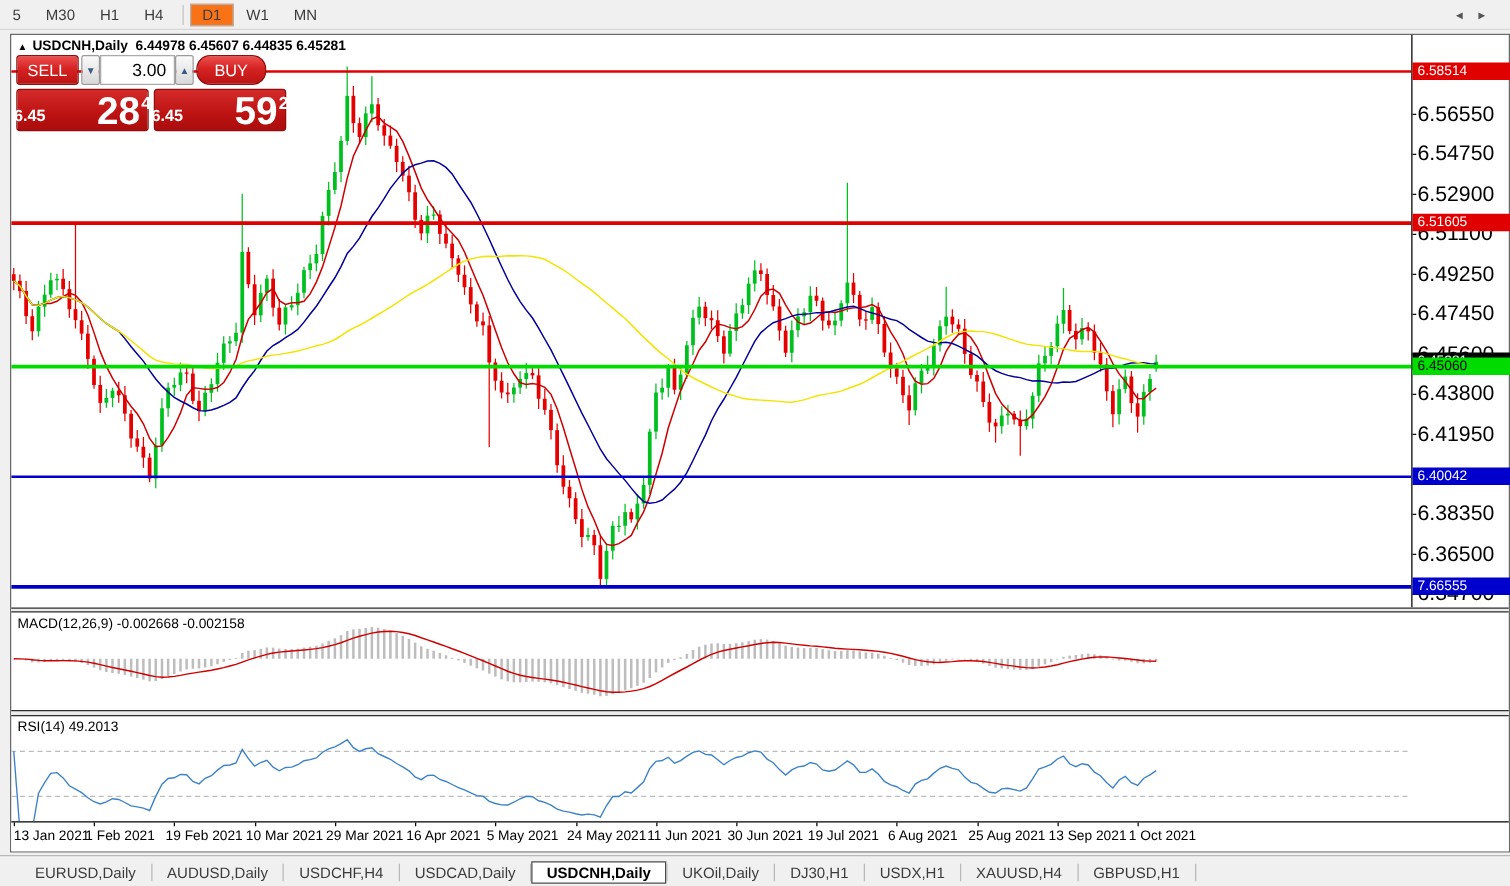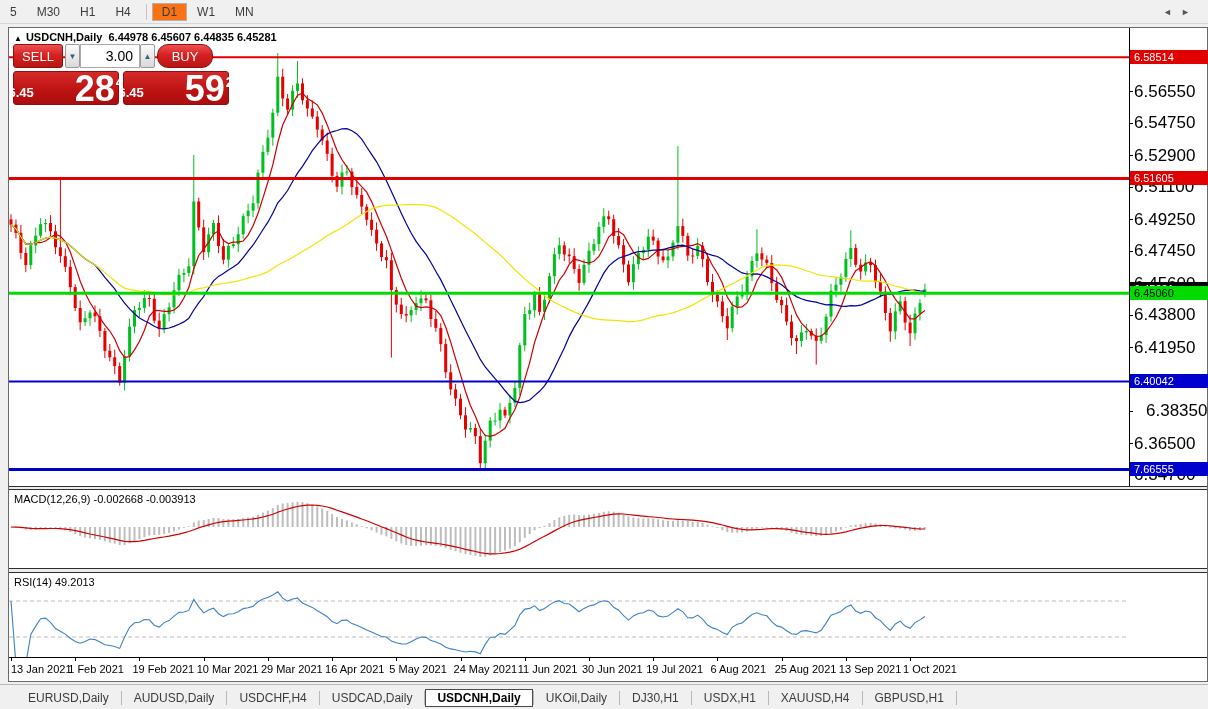--- a/index.html
+++ b/index.html
@@ -43,21 +43,21 @@
   .sell-btn{left:0;width:50px;} .buy-btn{left:144px;width:56px;border-radius:11px;}
   .spin{position:absolute;top:0;width:15px;height:24px;box-sizing:border-box;border:1px solid #9a9a9a;border-radius:2px;
         background:linear-gradient(#fafafa,#d9d9d9);color:#3b5a86;font-size:8px;display:flex;align-items:center;justify-content:center;cursor:pointer;}
   .spin-down{left:52px;} .spin-up{left:127px;}
   .vol-field{position:absolute;left:67px;top:0;width:60px;height:24px;box-sizing:border-box;background:#fff;border:1px solid #aaa;
              font-size:14px;text-align:right;line-height:22px;padding-right:6px;}
   .price-box{position:absolute;top:27px;height:34px;width:106px;box-sizing:border-box;border:1px solid #8f0f0f;border-radius:3px;
              background:linear-gradient(#d42a2a 0%,#bc1212 60%,#ab0d0d 100%);color:#fff;display:flex;align-items:flex-end;justify-content:center;cursor:pointer;}
   .sell-box{left:0;} .buy-box{left:110px;}
   .pb-prefix{font-size:13px;font-weight:bold;margin:0 1px 4px 0;}
-  .pb-big{font-size:36px;font-weight:bold;line-height:31px;margin-bottom:0px;margin-left:40px;}
+  .pb-big{font-size:31px;font-weight:bold;line-height:31px;margin-bottom:0px;margin-left:40px;}
   .pb-sup{font-size:14px;font-weight:bold;margin:2px 0 14px 1px;}
   
   .tabbar{position:absolute;left:0;top:684px;width:1208px;height:25px;background:#f0f0f0;border-top:1px solid #b8b8b8;
           display:flex;align-items:center;font-size:12px;color:#3c3c3c;}
   .tab{padding:2px 12px;white-space:nowrap;cursor:pointer;}
   .tab.active{background:#fff;border:1px solid #4a4a4a;font-weight:bold;color:#000;padding:1px 11px;}
   .tab-sep{width:1px;height:14px;background:#b8b8b8;}
   .tab-scroll{position:absolute;top:7px;font-size:9px;color:#555;cursor:pointer;}
   .scroll-left{right:36px;} .scroll-right{right:18px;}
 </style>
@@ -502,21 +502,21 @@
         <div class="tick" style="top: 185.798px;">6.49250</div>
         <div class="tickmark" style="top: 222.885px;"></div>
         <div class="tick" style="top: 217.385px;">6.47450</div>
         <div class="tickmark" style="top: 255.348px;"></div>
         <div class="tick" style="top: 249.848px;">6.45600</div>
         <div class="tickmark" style="top: 286.934px;"></div>
         <div class="tick" style="top: 281.434px;">6.43800</div>
         <div class="tickmark" style="top: 319.398px;"></div>
         <div class="tick" style="top: 313.898px;">6.41950</div>
         <div class="tickmark" style="top: 382.57px;"></div>
-        <div class="tick" style="top: 377.07px; margin-left: 12px;">6.38350</div>
+        <div class="tick" style="top: 377.07px;">6.38350</div>
         <div class="tickmark" style="top: 415.034px;"></div>
         <div class="tick" style="top: 409.534px;">6.36500</div>
         <div class="tickmark" style="top: 446.62px;"></div>
         <div class="tick" style="top: 441.12px;">6.34700</div>
         <div class="badge" style="top: 254.446px; background: rgb(0, 0, 0); color: rgb(255, 255, 255);">6.45281</div>
         <div class="badge" style="top: 22.2348px; background: rgb(224, 0, 0); color: rgb(255, 255, 255);">6.58514</div>
         <div class="badge" style="top: 143.473px; background: rgb(224, 0, 0); color: rgb(255, 255, 255);">6.51605</div>
         <div class="badge" style="top: 258.324px; background: rgb(0, 220, 0); color: rgb(0, 0, 0);">6.45060</div>
         <div class="badge" style="top: 346.379px; background: rgb(0, 0, 204); color: rgb(255, 255, 255);">6.40042</div>
         <div class="badge" style="top: 434.417px; background: rgb(0, 0, 204); color: rgb(255, 255, 255);">7.66555</div>
@@ -710,21 +710,21 @@
             <rect x="890.2" y="37.0" width="2" height="1.5" fill="#bdbdbd"></rect>
             <rect x="895.1" y="37.0" width="2" height="2.5" fill="#bdbdbd"></rect>
             <rect x="900.1" y="37.0" width="2" height="3.6" fill="#bdbdbd"></rect>
             <rect x="905.0" y="37.0" width="2" height="3.7" fill="#bdbdbd"></rect>
             <rect x="910.0" y="37.0" width="2" height="3.3" fill="#bdbdbd"></rect>
             <rect x="914.9" y="37.0" width="2" height="2.3" fill="#bdbdbd"></rect>
           </g>
           <polyline points="2.0,37.0 6.9,37.1 11.9,37.3 16.8,37.8 21.8,38.3 26.7,38.6 31.6,38.6 36.6,38.6 41.5,38.5 46.5,38.5 51.4,38.7 56.3,39.1 61.3,39.7 66.2,40.6 71.2,41.7 76.1,42.9 81.0,44.0 86.0,45.0 90.9,46.0 95.9,47.0 100.8,48.1 105.7,49.2 110.7,50.4 115.6,51.3 120.6,51.7 125.5,51.6 130.4,51.1 135.4,50.3 140.3,49.3 145.3,48.5 150.2,47.7 155.1,47.0 160.1,46.2 165.0,45.2 170.0,44.1 174.9,42.8 179.8,41.5 184.8,39.7 189.7,37.9 194.7,36.3 199.6,34.9 204.5,33.5 209.5,32.4 214.4,31.7 219.4,31.2 224.3,30.8 229.2,30.4 234.2,30.0 239.1,29.5 244.1,28.9 249.0,28.1 253.9,27.0 258.9,25.7 263.8,24.2 268.8,22.3 273.7,20.5 278.6,19.0 283.6,17.7 288.5,16.5 293.5,15.6 298.4,15.2 303.3,15.0 308.3,15.3 313.2,16.0 318.2,17.0 323.1,18.4 328.0,20.2 333.0,21.9 337.9,23.6 342.9,25.4 347.8,27.1 352.7,29.0 357.7,30.8 362.6,32.7 367.6,34.7 372.5,36.7 377.4,38.6 382.4,40.7 387.3,42.8 392.3,44.9 397.2,47.0 402.1,48.7 407.1,50.2 412.0,51.2 417.0,52.0 421.9,52.7 426.8,53.3 431.8,54.0 436.7,54.8 441.7,55.8 446.6,56.9 451.5,58.0 456.5,59.3 461.4,60.4 466.4,61.5 471.3,62.6 476.2,63.4 481.2,63.8 486.1,63.8 491.1,63.5 496.0,62.9 500.9,62.1 505.9,60.9 510.8,59.2 515.8,56.9 520.7,54.3 525.6,51.5 530.6,48.8 535.5,46.2 540.5,43.6 545.4,40.9 550.3,38.2 555.3,35.7 560.2,33.5 565.2,31.7 570.1,30.4 575.0,29.4 580.0,28.4 584.9,27.5 589.9,26.6 594.8,25.6 599.7,24.8 604.7,24.2 609.6,23.9 614.6,24.0 619.5,24.5 624.4,25.1 629.4,25.7 634.3,26.2 639.3,26.7 644.2,27.0 649.1,27.5 654.1,28.0 659.0,28.6 664.0,29.0 668.9,29.3 673.8,29.5 678.8,29.8 683.7,30.2 688.7,30.6 693.6,31.1 698.5,31.8 703.5,32.7 708.4,33.8 713.4,35.0 718.3,36.4 723.2,37.7 728.2,38.7 733.1,39.4 738.1,39.8 743.0,39.9 747.9,39.6 752.9,39.3 757.8,38.8 762.8,38.6 767.7,38.6 772.6,38.8 777.6,39.2 782.5,39.9 787.5,40.7 792.4,41.6 797.3,42.3 802.3,42.9 807.2,43.6 812.2,44.1 817.1,44.3 822.0,44.1 827.0,43.6 831.9,42.8 836.9,41.8 841.8,40.5 846.7,39.3 851.7,38.2 856.6,37.3 861.6,36.4 866.5,35.8 871.4,35.5 876.4,35.5 881.3,35.9 886.3,36.4 891.2,36.8 896.1,37.4 901.1,38.0 906.0,38.6 911.0,38.9 915.9,39.0" fill="none" stroke="#d00000" stroke-width="1.2"></polyline>
         </svg>
       <div class="ind-label">
-        <span>MACD(12,26,9)</span>&nbsp;<span>-0.002668 -0.003913</span>
+        <span>MACD(12,26,9)</span>&nbsp;<span>-0.002668 -0.002158</span>
       </div>
     </div>
 
     <div class="hdiv div2"></div>
 
     <div class="row row-rsi">
       <svg id="rsiSvg" width="1120" height="84">
           <line x1="0" y1="28" x2="1120" y2="28" stroke="#bdbdbd" stroke-width="1" stroke-dasharray="4 3"></line>
           <line x1="0" y1="64" x2="1120" y2="64" stroke="#bdbdbd" stroke-width="1" stroke-dasharray="4 3"></line>
           <polyline points="2.0,28.0 6.9,91.0 11.9,91.0 16.8,91.0 21.8,61.5 26.7,53.1 31.6,45.7 36.6,45.1 41.5,49.3 46.5,55.6 51.4,58.3 56.3,61.1 61.3,65.2 66.2,68.4 71.2,70.2 76.1,68.5 81.0,66.0 86.0,66.6 90.9,69.0 95.9,71.7 100.8,72.5 105.7,73.5 110.7,75.4 115.6,64.1 120.6,54.3 125.5,49.8 130.4,49.2 135.4,46.6 140.3,46.8 145.3,52.2 150.2,54.1 155.1,49.6 160.1,47.6 165.0,43.1 170.0,39.4 174.9,39.0 179.8,37.4 184.8,26.5 189.7,33.9 194.7,39.9 199.6,37.0 204.5,35.2 209.5,40.7 214.4,43.6 219.4,41.0 224.3,40.7 229.2,38.8 234.2,35.6 239.1,34.7 244.1,33.4 249.0,28.8 253.9,26.1 258.9,24.5 263.8,21.9 268.8,18.8 273.7,25.1 278.6,28.1 283.6,26.0 288.5,25.2 293.5,30.0 298.4,32.2 303.3,34.4 308.3,37.8 313.2,40.5 318.2,43.7 323.1,48.5 328.0,50.7 333.0,47.4 337.9,47.1 342.9,50.6 347.8,52.2 352.7,54.6 357.7,57.1 362.6,58.9 367.6,61.3 372.5,63.5 377.4,64.0 382.4,68.1 387.3,69.8 392.3,70.9 397.2,71.0 402.1,68.8 407.1,66.0 412.0,64.0 417.0,64.4 421.9,67.6 426.8,68.9 431.8,71.1 436.7,74.3 441.7,75.9 446.6,76.7 451.5,78.0 456.5,79.0 461.4,78.3 466.4,78.9 471.3,80.7 476.2,71.4 481.2,64.2 486.1,64.2 491.1,60.4 496.0,61.4 500.9,57.1 505.9,52.4 510.8,41.8 515.8,36.1 520.7,35.4 525.6,32.8 530.6,37.6 535.5,35.5 540.5,31.9 545.4,28.9 550.3,27.7 555.3,30.5 560.2,31.0 565.2,34.8 570.1,38.8 575.0,35.4 580.0,33.0 584.9,31.9 589.9,29.2 594.8,27.7 599.7,28.7 604.7,34.3 609.6,37.2 614.6,42.7 619.5,47.1 624.4,42.9 629.4,40.5 634.3,39.8 639.3,37.0 644.2,38.2 649.1,42.9 654.1,44.0 659.0,43.0 664.0,39.4 668.9,35.7 673.8,38.9 678.8,44.8 683.7,44.9 688.7,42.1 693.6,46.2 698.5,52.1 703.5,54.9 708.4,56.4 713.4,59.4 718.3,61.6 723.2,54.3 728.2,51.3 733.1,50.1 738.1,45.5 743.0,41.6 747.9,39.8 752.9,41.7 757.8,42.8 762.8,48.7 767.7,52.9 772.6,54.1 777.6,57.7 782.5,60.8 787.5,61.4 792.4,58.1 797.3,57.6 802.3,58.7 807.2,59.9 812.2,57.3 817.1,50.1 822.0,42.2 827.0,40.5 831.9,38.5 836.9,34.2 841.8,31.9 846.7,38.0 851.7,40.3 856.6,38.0 861.6,39.0 866.5,44.7 871.4,47.6 876.4,53.2 881.3,57.4 886.3,51.0 891.2,48.1 896.1,53.1 901.1,55.3 906.0,49.6 911.0,46.9 915.9,43.5" fill="none" stroke="#3c82c8" stroke-width="1.1"></polyline>

